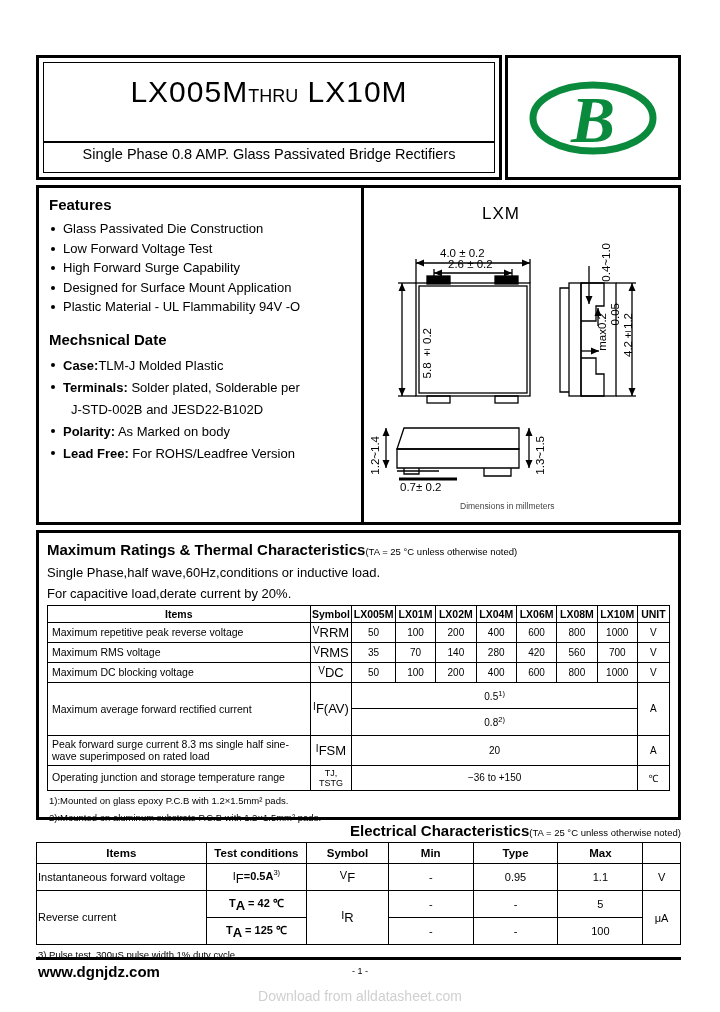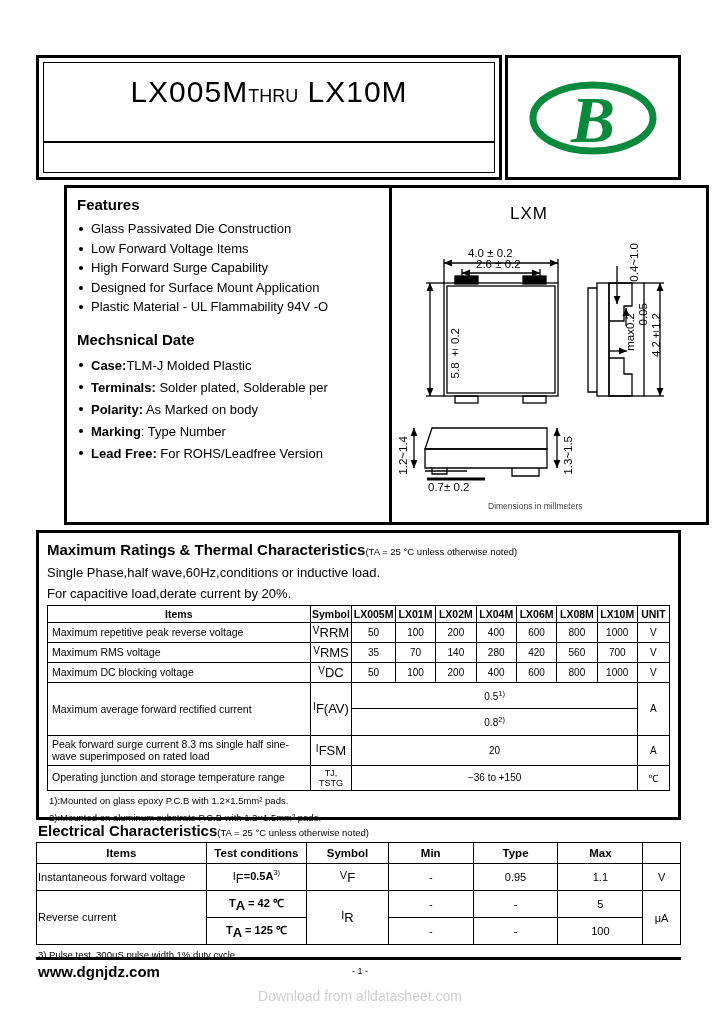--- a/index.html
+++ b/index.html
@@ -31,21 +31,21 @@
     font-size:14.5px;white-space:nowrap;
   }
   .logo-box{
     position:absolute;left:469px;top:0;width:176px;height:125px;
     border:3px solid #000;box-sizing:border-box;
     display:flex;align-items:center;justify-content:center;
   }
 
   
   .mid{position:absolute;left:36px;top:185px;width:645px;height:340px;
-       border:3px solid #000;box-sizing:border-box;margin-left:28px;}
+       border:3px solid #000;box-sizing:border-box;}
   .feat{
     position:absolute;left:0;top:0;width:325px;height:334px;
     border-right:3px solid #000;box-sizing:border-box;padding:8px 0 0 10px;
   }
   .feat h3{margin:0 0 6px 0;font-size:15px;font-weight:bold;}
   .feat h3.mech{margin-top:14px;margin-bottom:7px;}
   .flist{list-style:none;margin:0;padding:0;}
   .flist li{
     font-size:13px;line-height:19.5px;position:relative;padding-left:14px;
     white-space:nowrap;
@@ -74,21 +74,21 @@
   table td,table th{border:1px solid #000;text-align:center;
     padding:2px 1px;font-weight:normal;vertical-align:middle;}
   table th{font-weight:bold;font-size:10.5px;}
   .items-cell{text-align:left;padding-left:4px;font-size:10.5px;line-height:12.5px;}
   .note{font-size:9.5px;line-height:14px;margin:3px 0 0 2px;}
   sub{font-size:13px;}
   sup{font-size:7.5px;}
 
   
   .elec{position:absolute;left:36px;top:822px;width:645px;height:125px;}
-  .elec .sec-h{margin:0 0 3px 2px;}
+  .elec .sec-h{margin:0 0 3px 2px;text-align:right;}
   .elec table td,.elec table th{padding:4px 1px;font-size:11px;}
   .elec table th{font-size:11.5px;}
   .elec .items-cell{font-size:11px;}
 
   
   .foot-rule{position:absolute;left:36px;top:957px;width:645px;height:3px;background:#000;}
   .foot-url{position:absolute;left:38px;top:963px;font-size:15px;font-weight:bold;}
   .foot-page{position:absolute;left:0;right:0;top:966px;text-align:center;font-size:9px;}
   .watermark{position:absolute;left:0;right:0;top:988px;text-align:center;
     font-size:14px;color:#d0d0d0;}
@@ -98,47 +98,48 @@
 
 <div class="page">
 
   <div class="hdr">
     <div class="hdr-title-box">
       <div class="hdr-title-inner"></div>
       <div class="part-title">
         <span>LX005M</span><span class="thru">THRU</span> <span>LX10M</span>
       </div>
       <div class="hdr-rule"></div>
+      <div class="subtitle">Single Phase 0.8 AMP. Glass Passivated Bridge Rectifiers</div>
     </div>
     <div class="logo-box">
       <svg width="150" height="84" viewBox="0 0 150 84">
         <ellipse cx="75" cy="42" rx="60" ry="33" fill="none" stroke="#0a8a3c" stroke-width="7"></ellipse>
         <text x="75" y="66" font-family="'Liberation Serif',serif" font-size="66" font-weight="bold" font-style="italic" fill="#0a8a3c" text-anchor="middle">B</text>
       </svg>
     </div>
   </div>
 
   <div class="mid">
 
     <div class="feat">
       <h3>Features</h3>
       <ul class="flist">
         <li>Glass Passivated Die Construction</li>
-        <li>Low Forward Voltage Items</li>
+        <li>Low Forward Voltage Test</li>
         <li>High Forward Surge Capability</li>
         <li>Designed for Surface Mount Application</li>
         <li>Plastic Material - UL Flammability 94V -O</li>
       </ul>
 
       <h3 class="mech">Mechsnical Date</h3>
       <ul class="flist mech">
         <li><b>Case:</b><span>TLM-J Molded Plastic</span></li>
         <li><b>Terminals:</b><span> Solder plated, Solderable per</span></li>
+        <li class="cont"><span>J-STD-002B and JESD22-B102D</span></li>
         <li><b>Polarity:</b><span> As Marked on body</span></li>
-        <li><b>Marking</b><span>: Type Number</span></li>
         <li><b>Lead Free:</b><span> For ROHS/Leadfree Version</span></li>
       </ul>
     </div>
 
     <div class="draw">
       <div class="draw-title">LXM</div>
 
       <svg width="314" height="215" viewBox="0 0 314 215" style="position:absolute;left:0;top:38px;">
         <g stroke="#000" fill="none" stroke-width="1.3">
 

